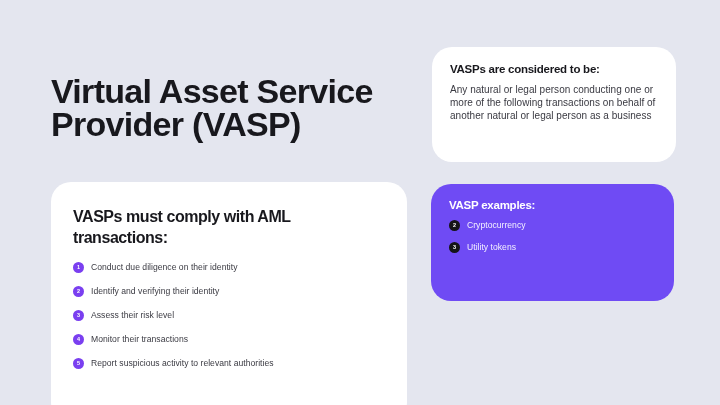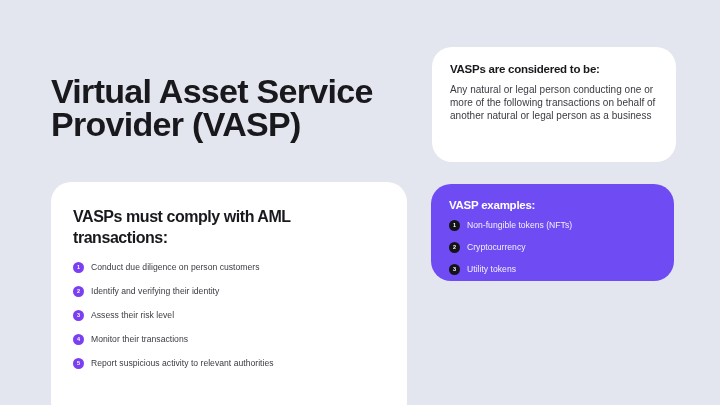--- a/index.html
+++ b/index.html
@@ -83,21 +83,21 @@
     margin: 0 0 14px 0;
     white-space: pre-line;
   }
 
   
   .card-examples {
     position: absolute;
     left: 431px;
     top: 184px;
     width: 243px;
-    height: 97px;
+    height: 117px;
     background: #6f4bf4;
     border-radius: 20px;
     box-sizing: border-box;
     padding: 15px 18px 0 18px;
   }
   .card-examples .card-heading {
     font-size: 11.5px;
     font-weight: 700;
     letter-spacing: -0.25px;
     color: #ffffff;
@@ -174,21 +174,21 @@
     <div class="card-heading">VASPs are considered to be:</div>
     <p class="card-body">Any natural or legal person conducting one or more of the following transactions on behalf of another natural or legal person as a business</p>
   </div>
 
   <div class="card card-aml">
     <div class="card-heading">VASPs must comply with AML
 transactions:</div>
     <ol class="num-list list-aml">
       <li>
         <span class="badge">1</span>
-        <span class="item-text">Conduct due diligence on person customers</span>
+        <span class="item-text">Conduct due diligence on their identity</span>
       </li>
       <li>
         <span class="badge">2</span>
         <span class="item-text">Identify and verifying their identity</span>
       </li>
       <li>
         <span class="badge">3</span>
         <span class="item-text">Assess their risk level</span>
       </li>
       <li>
@@ -199,24 +199,20 @@
         <span class="badge">5</span>
         <span class="item-text">Report suspicious activity to relevant authorities</span>
       </li>
     </ol>
   </div>
 
   <div class="card-examples">
     <div class="card-heading">VASP examples:</div>
     <ol class="num-list list-examples">
       <li>
-        <span class="badge">1</span>
-        <span class="item-text">Non-fungible tokens (NFTs)</span>
-      </li>
-      <li>
         <span class="badge">2</span>
         <span class="item-text">Cryptocurrency</span>
       </li>
       <li>
         <span class="badge">3</span>
         <span class="item-text">Utility tokens</span>
       </li>
     </ol>
   </div>
 

